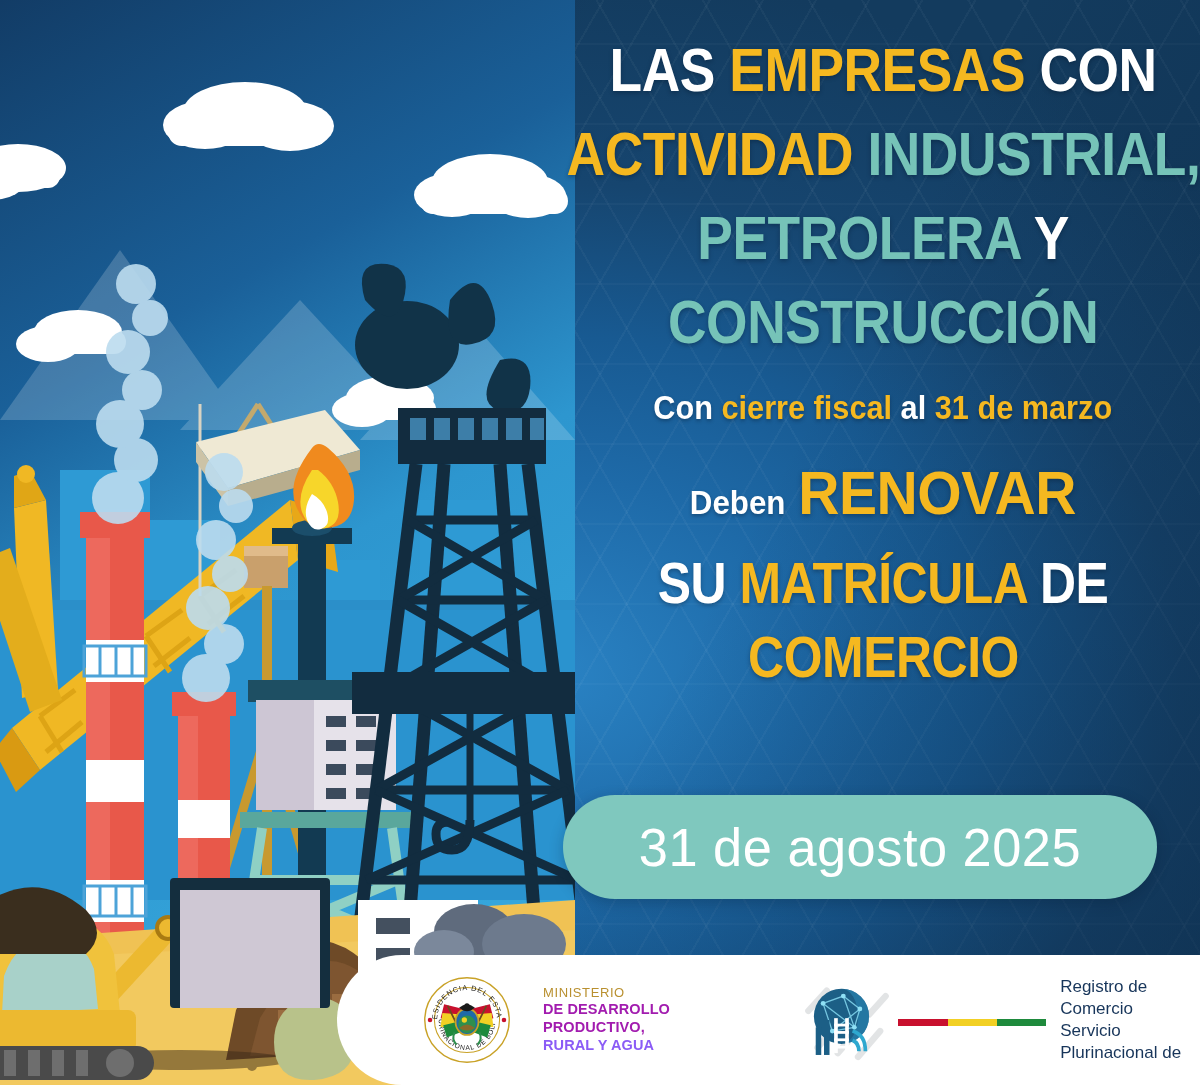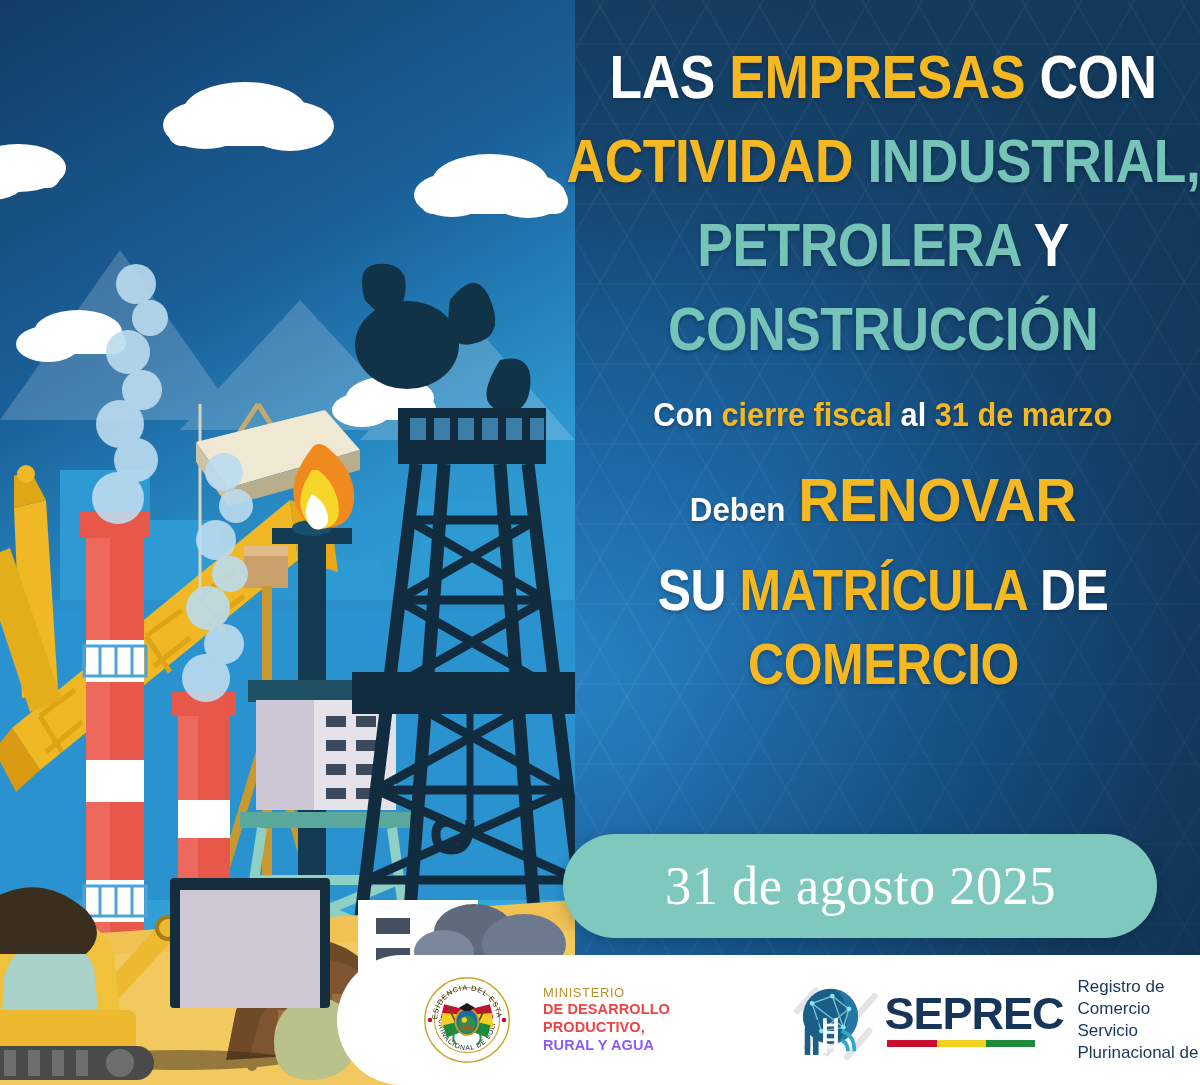--- a/index.html
+++ b/index.html
@@ -24,21 +24,21 @@
     position:absolute; inset:0; pointer-events:none;
     background:linear-gradient(118deg, rgba(8,34,60,.30) 0%, rgba(8,34,60,0) 34%, rgba(8,34,60,0) 58%, rgba(12,40,68,.55) 100%);
   }
 
   
   .illus { position:absolute; left:0; top:0; width:575px; height:1085px; overflow:hidden; }
   .illus svg { display:block; width:575px; height:1085px; }
 
   
   .textcol {
-    position:absolute; left:566px; top:16px; width:634px; height:955px;
+    position:absolute; left:566px; top:9px; width:634px; height:955px;
     display:flex; flex-direction:column; align-items:center; padding-top:16px;
   }
   .hl {
     font-family:"Liberation Sans", sans-serif;
     font-weight:700; font-style:normal;
     text-align:center; line-height:1.0;
     letter-spacing:-0.5px;
     text-transform:uppercase;
     transform:scaleX(.86);
     transform-origin:center center;
@@ -67,42 +67,41 @@
   .deben { font-size:34px; font-weight:700; color:#fff; text-shadow:0 2px 4px rgba(0,20,40,.35); }
   .renovar {
     font-size:62px; font-weight:700; color:#f5b820; letter-spacing:-0.5px;
     text-shadow:0 2px 5px rgba(0,20,40,.35);
   }
 
   .hl5 { font-size:58px; margin-top:26px; }
   .hl6 { font-size:58px; margin-top:16px; }
 
   .datepill {
-    position:absolute; left:563px; top:834px; width:594px; height:104px;
+    position:absolute; left:563px; top:795px; width:594px; height:104px;
     background:#7fc8be; border-radius:52px;
     display:flex; align-items:center; justify-content:center;
     box-shadow:0 4px 14px rgba(0,25,45,.25);
-    font-family:Liberation Serif, serif;
   }
   .datepill span {
     font-size:54px; font-weight:400; color:#ffffff; letter-spacing:.5px;
     transform:scaleX(.97);
   }
 
   
   .footer {
     position:absolute; left:337px; top:955px; width:863px; height:130px;
     background:#ffffff; border-top-left-radius:140px; border-bottom-left-radius:140px;
     display:flex; align-items:center;
   }
   .gov-block { display:flex; align-items:center; margin-left:86px; }
   .gov-seal { width:88px; height:88px; flex:0 0 88px; }
   .gov-text { margin-left:32px; line-height:1.24; }
   .gov-text .l1 { font-size:13px; color:#b9902f; font-weight:400; letter-spacing:.6px; }
-  .gov-text .l2 { font-size:14.5px; color:#ef4444; font-weight:700; letter-spacing:.1px; }
+  .gov-text .l2 { font-size:14.5px; color:#a21caf; font-weight:700; letter-spacing:.1px; }
   .gov-text .l3 { font-size:14.5px; color:#8b5cf6; font-weight:700; letter-spacing:.1px; }
 
   .seprec-block { display:flex; align-items:center; margin-left:62px; }
   .seprec-mark { width:92px; height:92px; flex:0 0 92px; }
   .seprec-word { margin-left:2px; display:flex; flex-direction:column; }
   .seprec-word .name {
     font-size:45px; font-weight:700; color:#17355a; letter-spacing:-1px;
     font-family:"Liberation Sans", sans-serif; line-height:.95;
   }
   .seprec-flag { display:flex; width:148px; height:7px; margin-top:4px; margin-left:3px; }
@@ -530,21 +529,20 @@
           </g>
         </g>
         <g fill="#1c5f86">
           <rect x="16" y="58" width="6" height="30"></rect>
           <rect x="25" y="50" width="6" height="38"></rect>
         </g>
         <path d="M56 62 q14 4 14 22" stroke="#2ea8cf" stroke-width="4" fill="none"></path>
         <path d="M56 72 q7 3 7 12" stroke="#2ea8cf" stroke-width="4" fill="none"></path>
       </svg>
       <div class="seprec-word">
-        <div class="name">SEPREC</div>
         <div class="seprec-flag">
           <i style="background:#c8102e"></i>
           <i style="background:#f2d024"></i>
           <i style="background:#1e8a3c"></i>
         </div>
       </div>
       <div class="seprec-tag">
         <div>Registro de Comercio</div>
         <div>Servicio Plurinacional de</div>
       </div>

